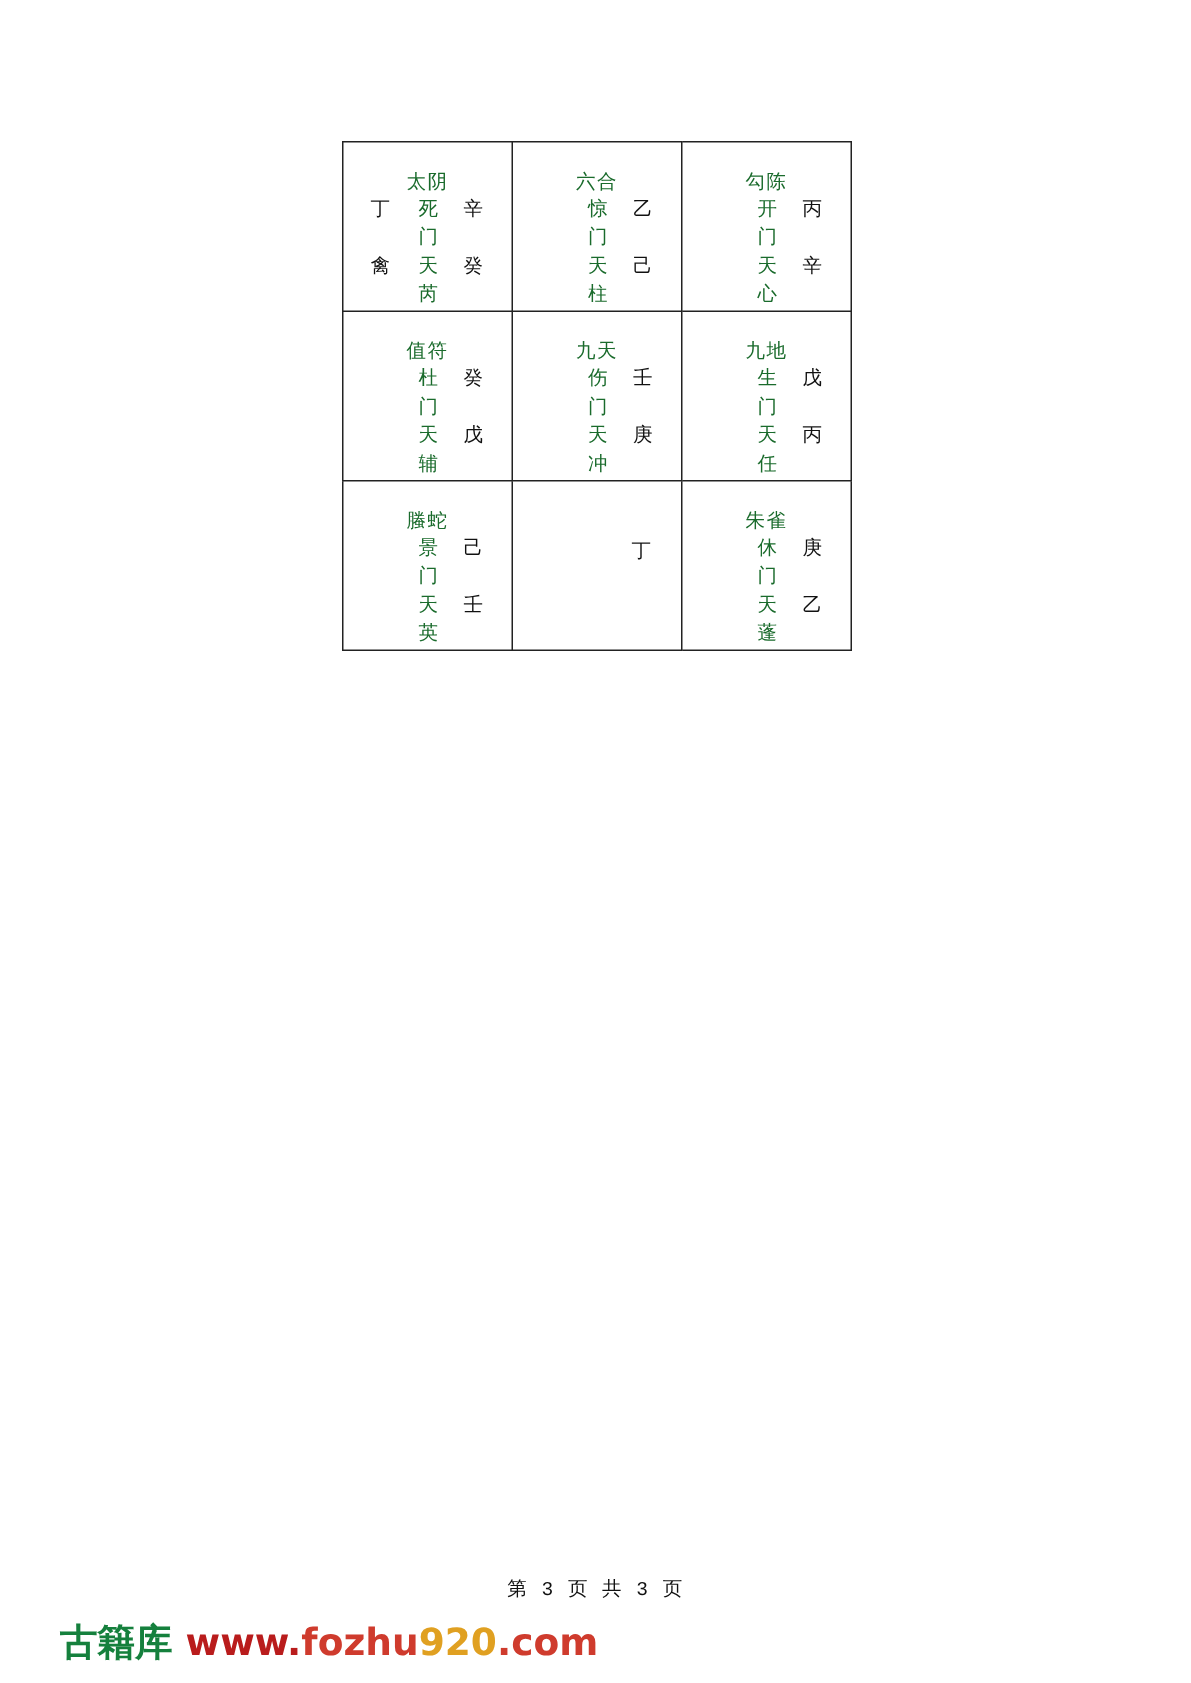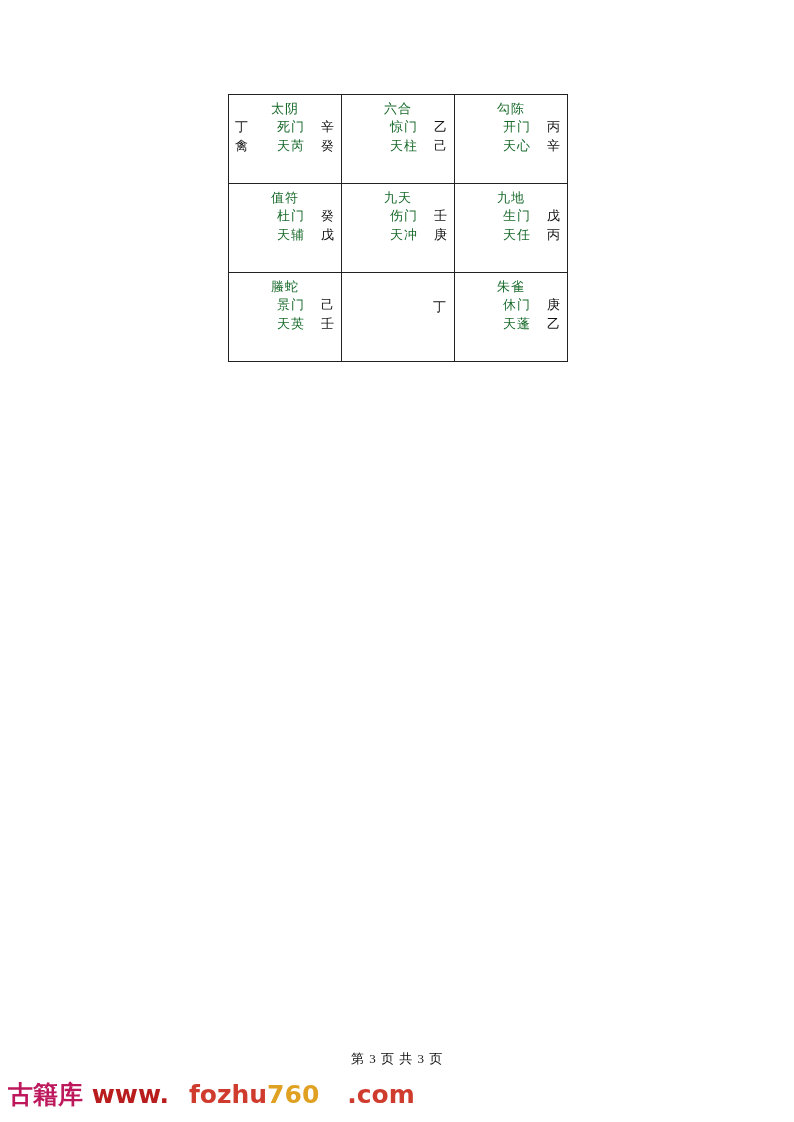--- a/index.html
+++ b/index.html
@@ -22,21 +22,21 @@
     top: 94px;
     width: 340px;
   }
   .qimen-table {
     border-collapse: collapse;
     width: 340px;
     table-layout: fixed;
   }
   .qimen-table td {
     border: 1px solid #222;
-    padding: 0;
+    padding: 12px;
     height: 88px;
     vertical-align: top;
   }
   .cell {
     position: relative;
     height: 88px;
     width: 100%;
     box-sizing: border-box;
     padding: 5px 0 0 0;
   }
@@ -84,40 +84,40 @@
 
   
   .page-footer {
     position: absolute;
     left: 0;
     top: 1050px;
     width: 794px;
     text-align: center;
     font-size: 13px;
     color: #111;
-    font-family: Liberation Serif, serif;
+    font-family: Liberation Mono, monospace;
     letter-spacing: 1px;
   }
 
   
   .watermark {
     position: absolute;
     left: 8px;
     top: 1078px;
     font-size: 25px;
     font-weight: bold;
     letter-spacing: 0px;
     font-family: "DejaVu Sans", sans-serif;
     white-space: nowrap;
   }
-  .wm-cn { color: #be185d; }
+  .wm-cn { color: #15803d; margin-left: 32px; }
   .wm-www { color: #b91c1c; }
-  .wm-fozhu { color: #cf3b2d; margin-left: 20px; }
+  .wm-fozhu { color: #cf3b2d; }
   .wm-920 { color: #e0a021; }
-  .wm-dotcom { color: #cf3b2d; margin-left: 28px; }
+  .wm-dotcom { color: #cf3b2d; }
 </style>
 </head>
 <body>
 
 <div class="qimen-wrap">
   <table class="qimen-table">
     <tbody>
         <tr>
       <td>
         <div class="cell">
@@ -251,14 +251,14 @@
         </div>
       </td>
     </tr>
   </tbody>
     </table>
 </div>
 
 <div class="page-footer">第 3 页 共 3 页</div>
 
 <div class="watermark">
-  <span class="wm-cn">古籍库</span><span class="wm-www"> www.</span><span class="wm-fozhu">fozhu</span><span class="wm-920">760</span><span class="wm-dotcom">.com</span>
+  <span class="wm-cn">古籍库</span><span class="wm-www"> www.</span><span class="wm-fozhu">fozhu</span><span class="wm-920">920</span><span class="wm-dotcom">.com</span>
 </div>
 
 </body></html>

